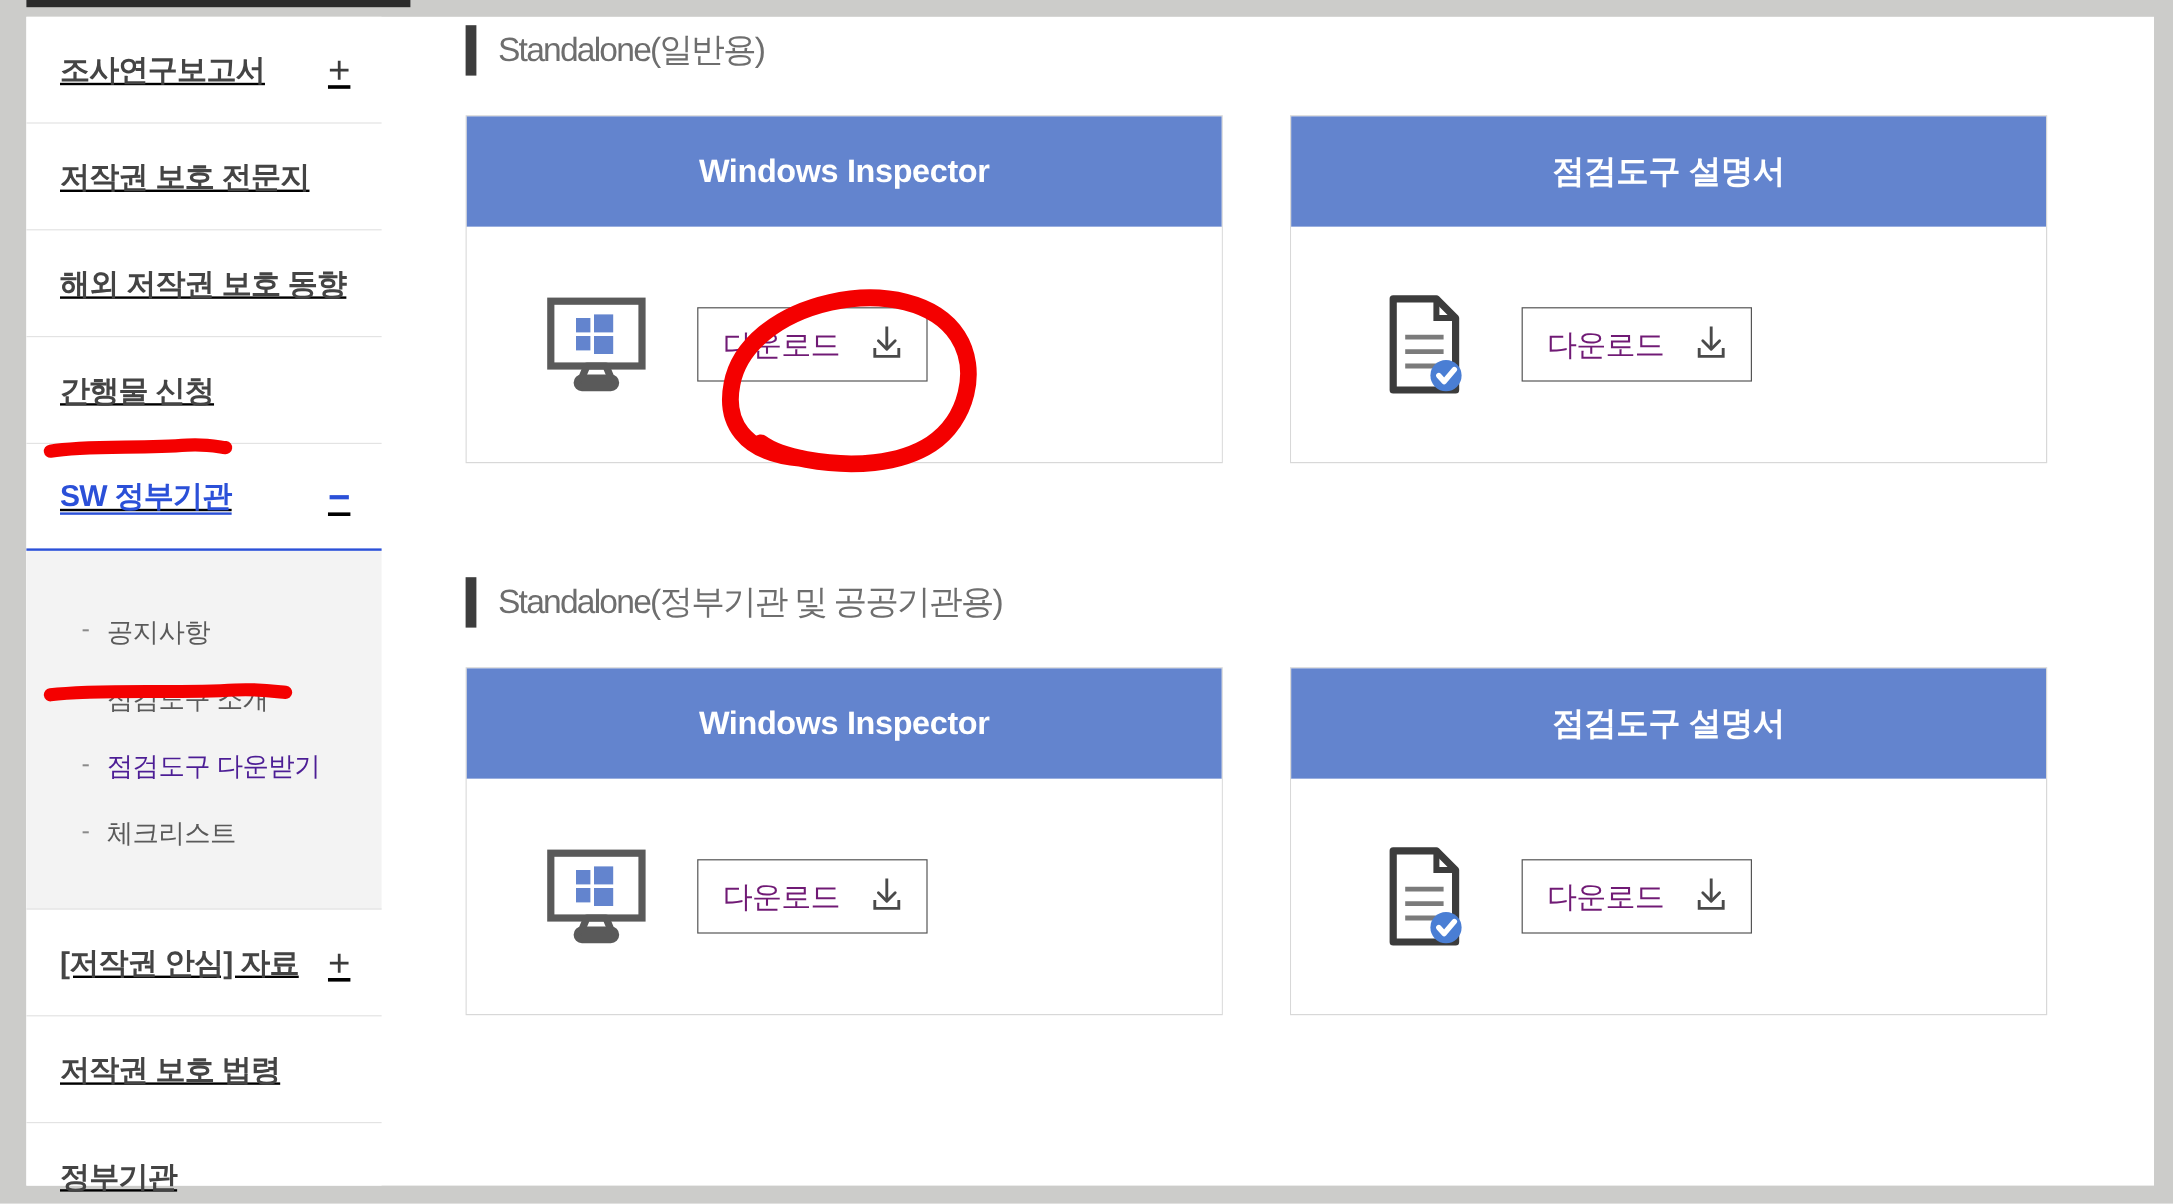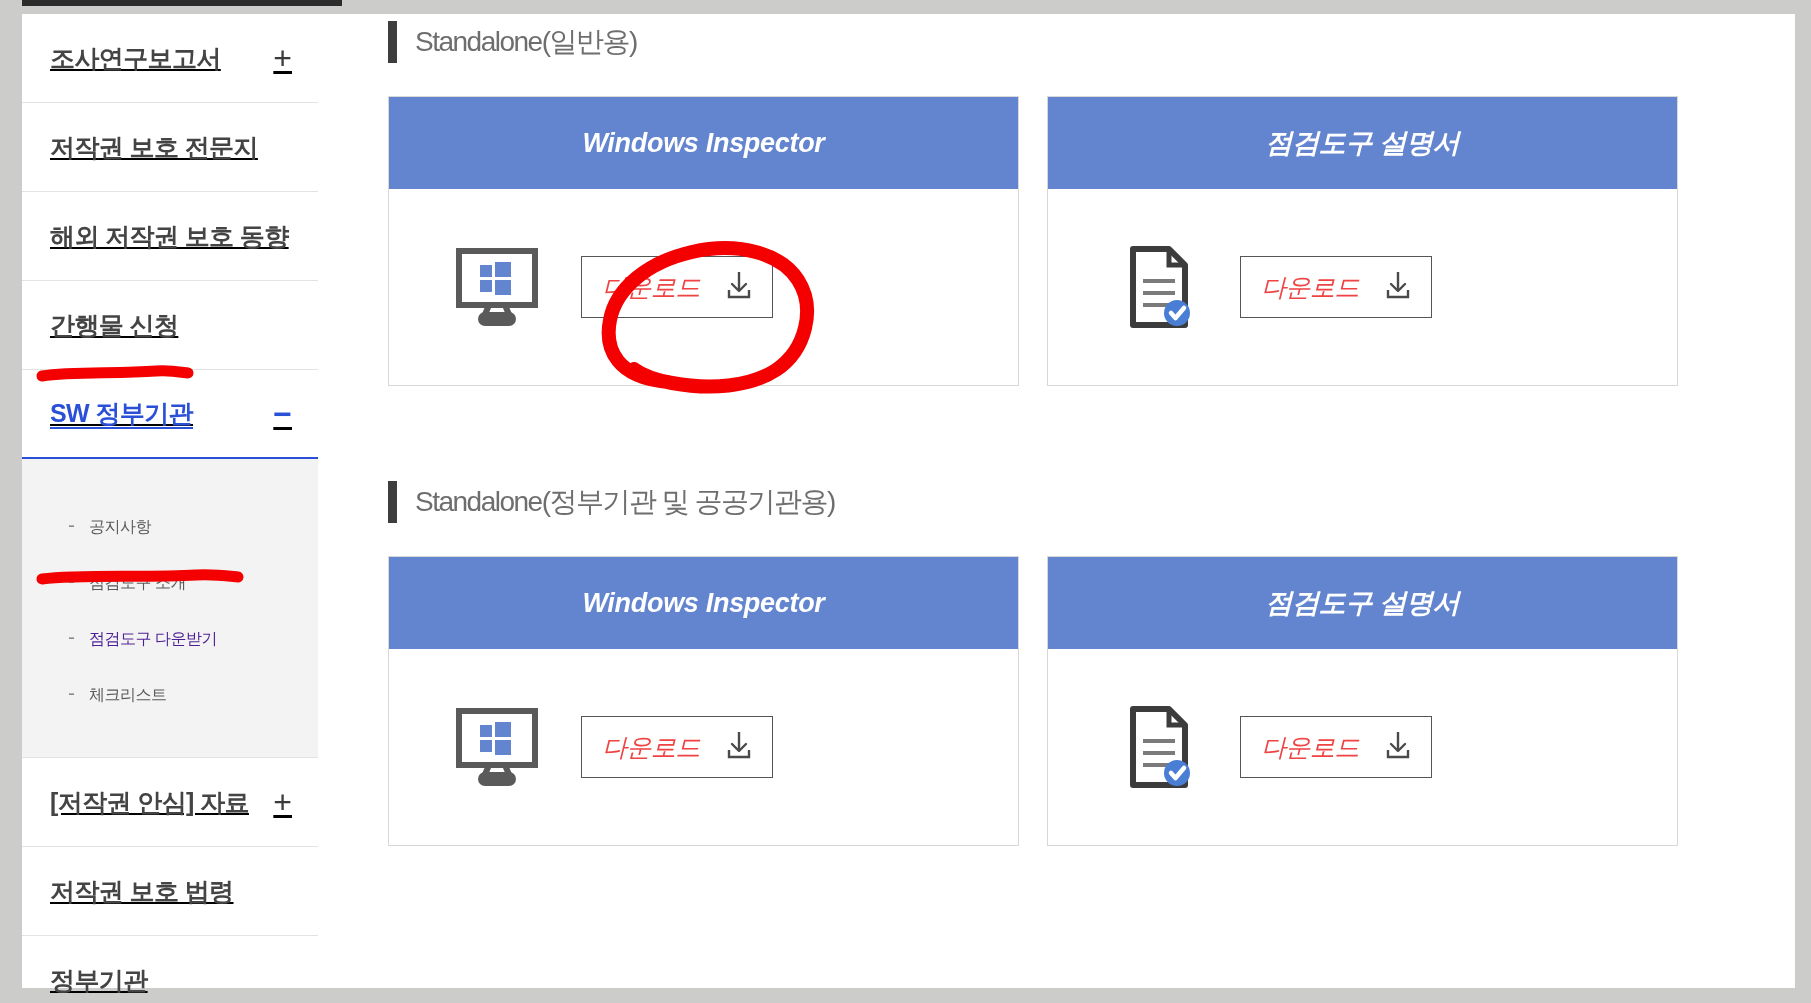--- a/index.html
+++ b/index.html
@@ -28,42 +28,42 @@
     font-size:25px;font-weight:700;color:#444444;letter-spacing:-0.6px;flex:1;
   }
   .menu-item.active .menu-label{color:#2b50d8;text-decoration:underline;text-underline-offset:5px;}
   .menu-item.active{border-bottom:2px solid #2b50d8;}
   .menu-sign{font-size:32px;color:#3b3b3b;font-weight:400;line-height:1;}
   .menu-item.active .menu-sign{color:#2b50d8;font-weight:700;}
 
   .submenu{background:#f3f3f3;padding:40px 0 34px 0;border-bottom:1px solid #e3e3e3;}
   .submenu-item{display:flex;align-items:center;height:56px;padding-left:46px;}
   .sub-dash{color:#8a8a8a;font-size:21px;margin-right:14px;line-height:1;transform:translateY(-3px);}
-  .sub-label{font-size:16px;color:#5a5a5a;letter-spacing:-0.5px;}
+  .sub-label{font-size:22px;color:#5a5a5a;letter-spacing:-0.5px;}
   .submenu-item.active .sub-label{color:#4c1d95;text-underline-offset:4px;}
 
   
   .main{position:absolute;left:296px;top:0;width:1477px;height:974px;}
 
   .section{position:absolute;left:0;width:100%;}
   .sec-title{display:flex;align-items:center;height:56px;padding-left:70px;}
   .sec-bar{width:9px;height:42px;background:#3d3d3d;margin-right:18px;}
   .sec-text{font-size:28px;color:#6e6e6e;letter-spacing:-1.5px;font-weight:400;white-space:nowrap;}
 
-  .cards{position:relative;display:flex;gap:28px;padding-left:70px;margin-top:26px;font-style:italic;}
+  .cards{position:relative;display:flex;gap:56px;padding-left:70px;margin-top:26px;}
   .card{width:631px;border:1px solid #d8d8d8;background:#ffffff;box-sizing:border-box;}
   .card-head{height:92px;display:flex;align-items:center;justify-content:center;background:#6384ce;}
   .card-head-text{color:#ffffff;font-size:27px;font-weight:700;letter-spacing:-0.3px;}
   .card-body{height:196px;display:flex;align-items:center;padding-left:62px;box-sizing:border-box;background:#fff;}
   .icon-wrap{width:92px;display:flex;align-items:center;justify-content:center;margin-right:38px;}
   .dl-btn{
     width:192px;height:62px;border:1.5px solid #555555;background:#ffffff;
     display:flex;align-items:center;justify-content:center;gap:26px;box-sizing:border-box;
   }
-  .dl-text{font-size:25px;color:#ef4444;letter-spacing:-0.6px;}
+  .dl-text{font-size:25px;color:#701a75;letter-spacing:-0.6px;}
 
   
   .marker{position:absolute;pointer-events:none;z-index:60;}
   .marker svg{display:block;overflow:visible;}
 </style>
 </head>
 <body>
 
 <div id="stage">
 

